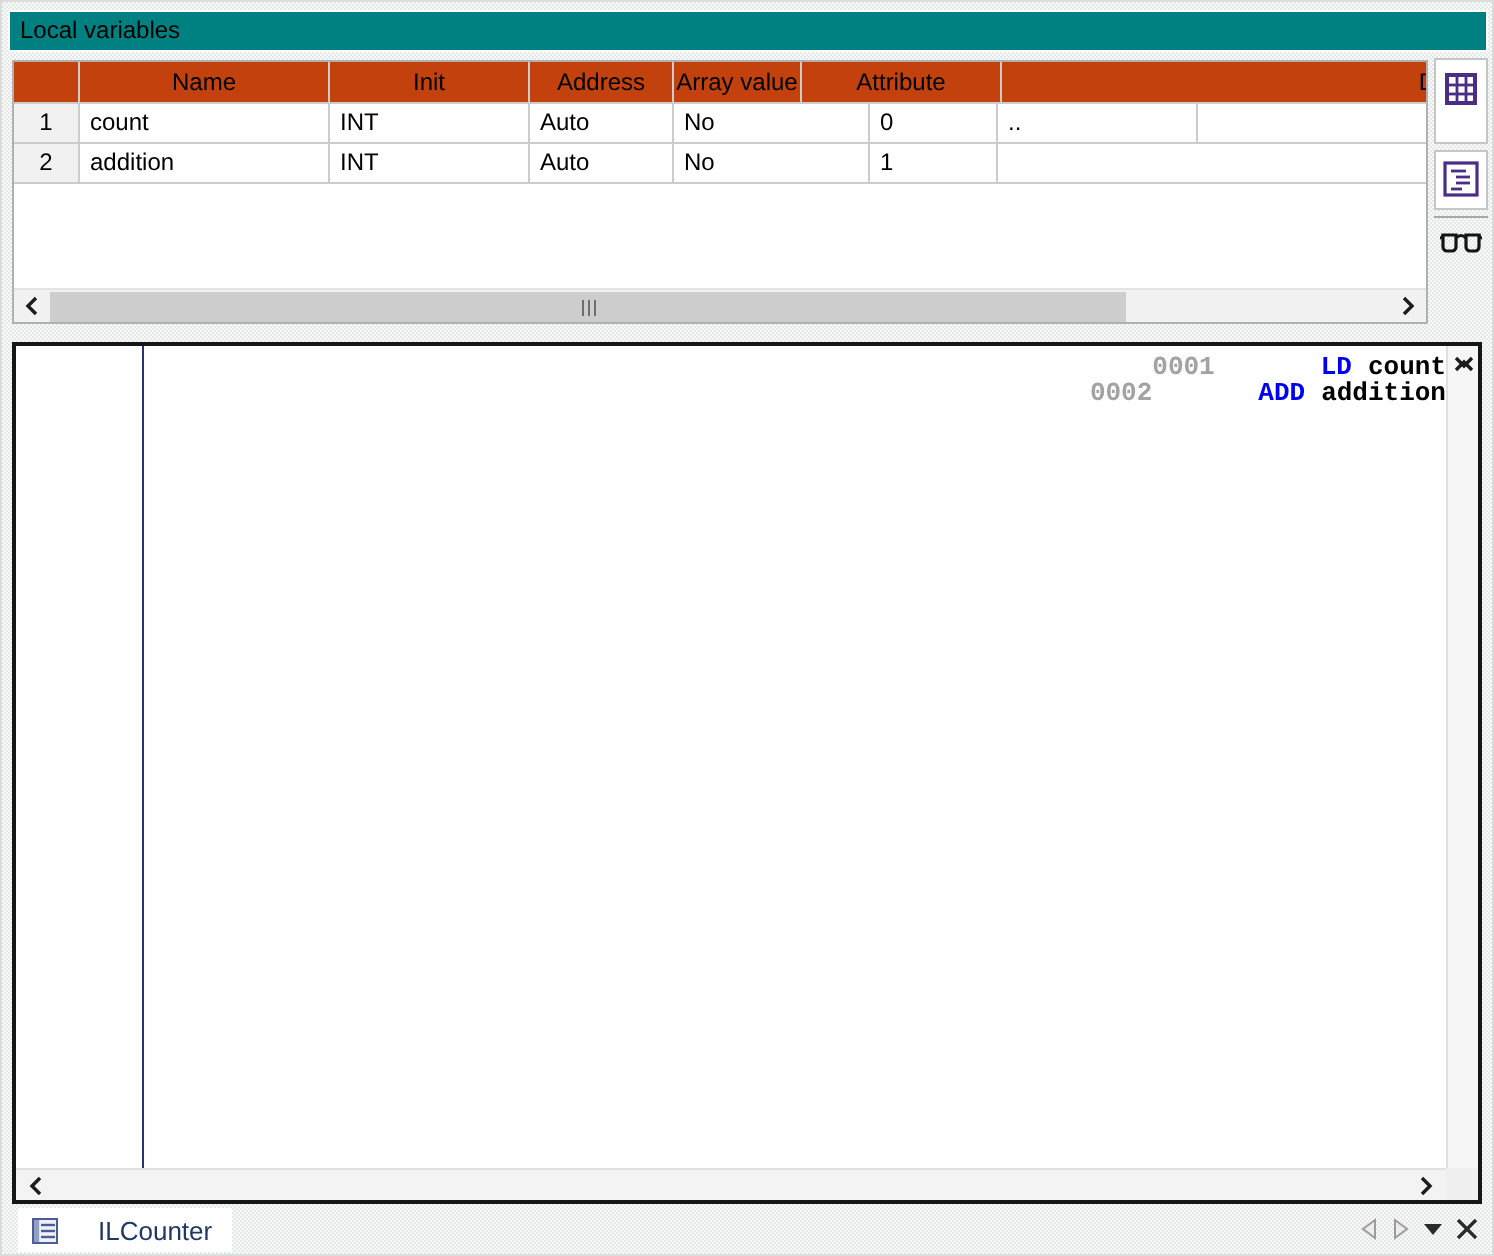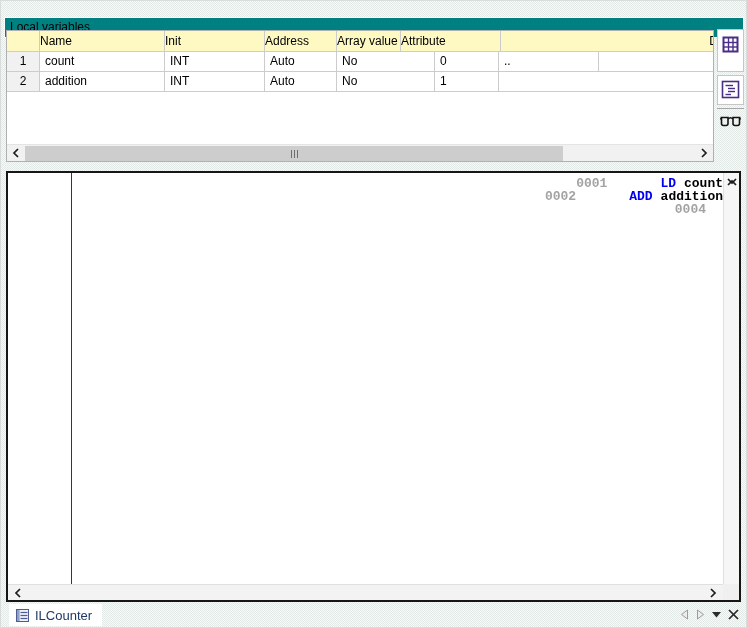--- a/index.html
+++ b/index.html
@@ -12,34 +12,34 @@
     background-image:repeating-conic-gradient(#f8f9f8 0% 25%, #e3e9e7 0% 50%);
     background-size:2px 2px;
     border:1px solid #d8dcda;
   }
 
   
   .titlebar{
     position:absolute; left:3px; top:4px; width:740px; height:21px;
     background:var(--title-bg,#008080);
     border:1px solid #fdfdfd;
-    color:#000; line-height:19px; padding-left:5px;margin-top:12px;
+    color:#000; line-height:19px; padding-left:5px;
   }
 
   
   .varpanel{
     position:absolute; left:5px; top:29px; width:708px; height:132px;
     background:#fff; border:1px solid #b0b0b0;
   }
   .trow{ display:flex; }
   .cell{
     border-right:1px solid #cccccc; border-bottom:1px solid #cccccc;
     overflow:hidden; white-space:nowrap; position:relative;
   }
-  .hdr{ background:#fef9c3; text-align:left; height:21px; line-height:20px; }
+  .hdr{ background:#c2410c; text-align:center; height:21px; line-height:20px; }
   .bcell{ background:#fff; height:20px; line-height:19px; padding-left:5px; }
   .numcell{ background:#f1f1f1; text-align:center; padding-left:0; }
   .c0{width:33px}.c1{width:125px}.c2{width:100px}.c3{width:72px}
   .c4{width:98px}.c5{width:64px}.c6{width:100px}.c7{flex:1;border-right:none;}
   .clipD{ position:absolute; right:-5px; top:0; }
 
   
   .tscroll{
     position:absolute; left:0; right:0; bottom:0; height:17px;
     background:#f1f1f1; border-top:1px solid #e4e4e4;
@@ -87,21 +87,21 @@
     position:absolute; left:0; right:16px; bottom:0; height:16px;
     background:#f3f3f3; border-top:1px solid #e0e0e0;
   }
   .ed-hscroll .aleft{ left:2px; } .ed-hscroll .aright{ right:2px; }
   .ed-corner{ position:absolute; right:0; bottom:0; width:16px; height:16px; background:#f0f0f0; }
 
   
   .tabbar{ position:absolute; left:0; bottom:0; width:100%; height:27px; }
   .tab{
     position:absolute; left:8px; top:4px; height:22px; background:#fff;
-    display:flex; align-items:center; gap:6px; padding:0 10px 0 7px;
+    display:flex; align-items:center; gap:20px; padding:0 10px 0 7px;
   }
   .tab-label{ color:var(--tab-text,#1f3864); font-size:13px; }
   .navs{ position:absolute; right:7px; top:9px; display:flex; gap:7px; align-items:center; }
   .navbtn{ display:flex; align-items:center; justify-content:center; }
   svg{ display:block; }
 </style>
 </head>
 <body>
 
 <div id="root">
@@ -196,24 +196,20 @@
       <div class="gutter-sep"></div>
 
       <div class="eline">
         <span class="lnum">0001</span>
         <span class="codetxt"><span class="opcode">LD</span><span class="operand">count</span></span>
       </div>
       <div class="eline">
         <span class="lnum">0002</span>
         <span class="codetxt"><span class="opcode">ADD</span><span class="operand">addition</span></span>
       </div>
-      <div class="eline">
-        <span class="lnum">0004</span>
-        <span class="codetxt"></span>
-      </div>
     </div>
 
     <div class="ed-vscroll">
       <div class="sq aup">
         <svg width="10" height="8">
             <polyline points="1,6 5,2 9,6" fill="none" stroke="#1c1c1c" stroke-width="1.7"></polyline>
           </svg>
       </div>
       <div class="sq adown">
         <svg width="10" height="8">

